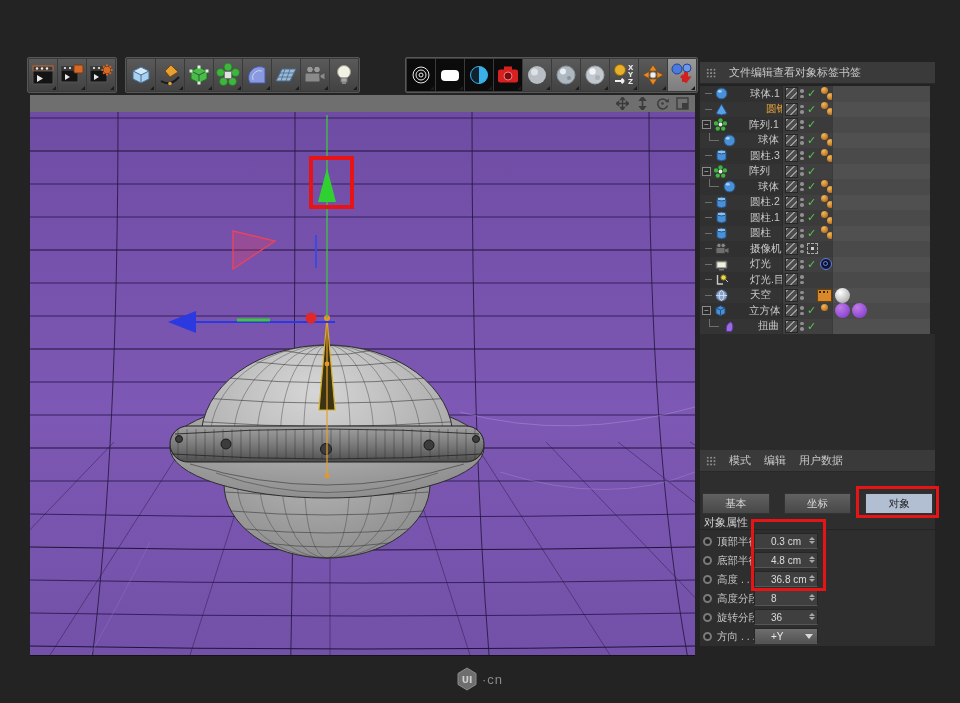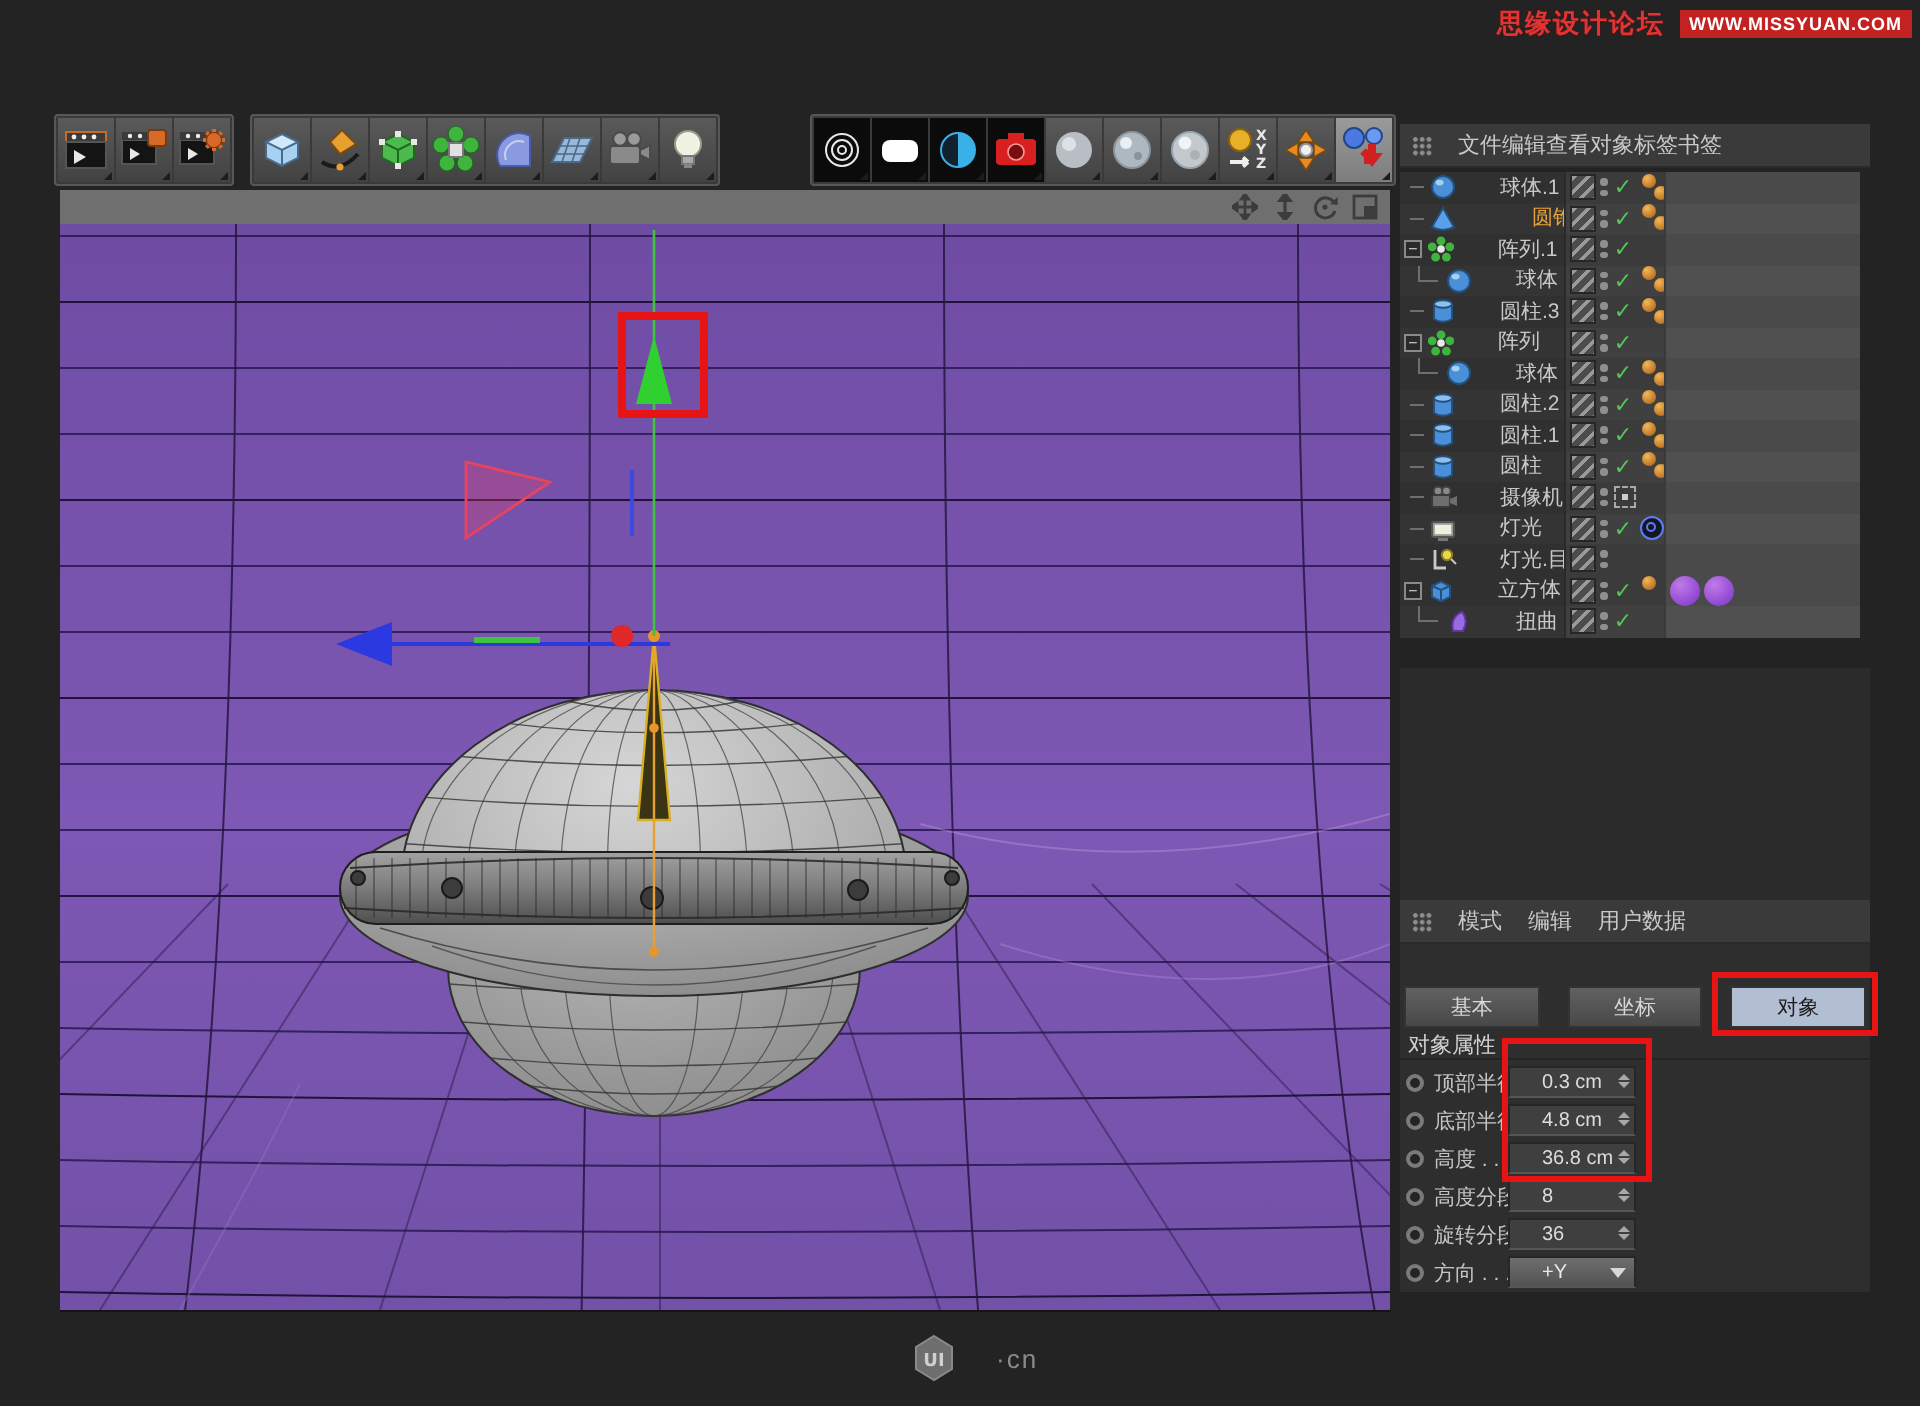--- a/index.html
+++ b/index.html
@@ -100,31 +100,27 @@
           font-size:10px;display:flex;align-items:center;padding-left:16px;}
   .stepper{position:absolute;right:2px;top:2.5px;display:flex;flex-direction:column;gap:1.5px;}
   .stepper i{width:0;height:0;border-left:3px solid transparent;border-right:3px solid transparent;}
   .stepper .up{border-bottom:3.5px solid #a8a8a8;}
   .stepper .dn{border-top:3.5px solid #a8a8a8;}
   .afield.drop{background:linear-gradient(#6e6e6e,#535353);color:#e8e8e8;}
   .droparrow{position:absolute;right:4px;top:5px;width:0;height:0;border-left:4px solid transparent;
              border-right:4px solid transparent;border-top:5px solid #d8d8d8;}
 
   
-  .footer{position:absolute;left:456px;top:667px;display:flex;align-items:center;gap:20px;color:#8f8f8f;}
+  .footer{position:absolute;left:456px;top:667px;display:flex;align-items:center;gap:4px;color:#8f8f8f;}
   .footer .suffix{font-size:13px;letter-spacing:1px;color:#8a8a8a;}
 </style>
 </head>
 <body>
 <div id="app">
 
-  <div class="banner">
-    <span class="site">思缘设计论坛</span>
-    <span class="url">WWW.MISSYUAN.COM</span>
-  </div>
 
   <div class="tb" style="left:27px;top:57px;">
     <div class="tile">
       <svg width="26" height="26">
           <rect x="3" y="4" width="20" height="5" fill="#3a3a3a" stroke="#c86a2a"></rect>
           <circle cx="7" cy="6.5" r="1.2" fill="#eee"></circle>
           <circle cx="12" cy="6.5" r="1.2" fill="#eee"></circle>
           <circle cx="17" cy="6.5" r="1.2" fill="#eee"></circle>
           <rect x="3" y="9" width="20" height="13" fill="#141414" stroke="#555"></rect>
           <path d="M7 13 L13 16.5 L7 20 Z" fill="#e8e8e8"></path>
@@ -852,20 +848,46 @@
             <span class="edit"></span>
             <span class="vdots">
               <i></i>
               <i></i>
             </span>
             <span style="width: 12px;"></span>
             <span class="tags1"></span>
           </div>
           <div class="z-tag2"></div>
         </div>
+        <div class="trow even">
+          <div class="z-name">
+            <span class="tick"></span>
+            <span class="ticon">
+              <svg width="13" height="13">
+                <circle cx="6.5" cy="6.5" r="5.5" fill="#8aa2c8" stroke="#4a628a"></circle>
+                <path d="M1 6.5 H12 M6.5 1 A7.5 7.5 0 0 0 6.5 12 M6.5 1 A7.5 7.5 0 0 1 6.5 12" stroke="#dce4f0" fill="none" stroke-width=".8"></path>
+              </svg>
+            </span>
+            <span class="tlabel">天空</span>
+          </div>
+          <div class="z-ctrl">
+            <span class="edit"></span>
+            <span class="vdots">
+              <i></i>
+              <i></i>
+            </span>
+            <span style="width: 12px;"></span>
+            <span class="tags1">
+              <span class="compositing"></span>
+            </span>
+          </div>
+          <div class="z-tag2">
+            <span class="mat white"></span>
+          </div>
+        </div>
         <div class="trow">
           <div class="z-name">
             <span class="expd">−</span>
             <span class="ticon">
               <svg width="13" height="13">
                 <path d="M2 4 L6.5 1.8 L11 4 L11 9.5 L6.5 11.7 L2 9.5 Z" fill="#4a90d8" stroke="#24507e"></path>
                 <path d="M2 4 L6.5 6 L11 4 M6.5 6 L6.5 11.7" stroke="#24507e" fill="none"></path>
               </svg>
             </span>
             <span class="tlabel">立方体</span>

